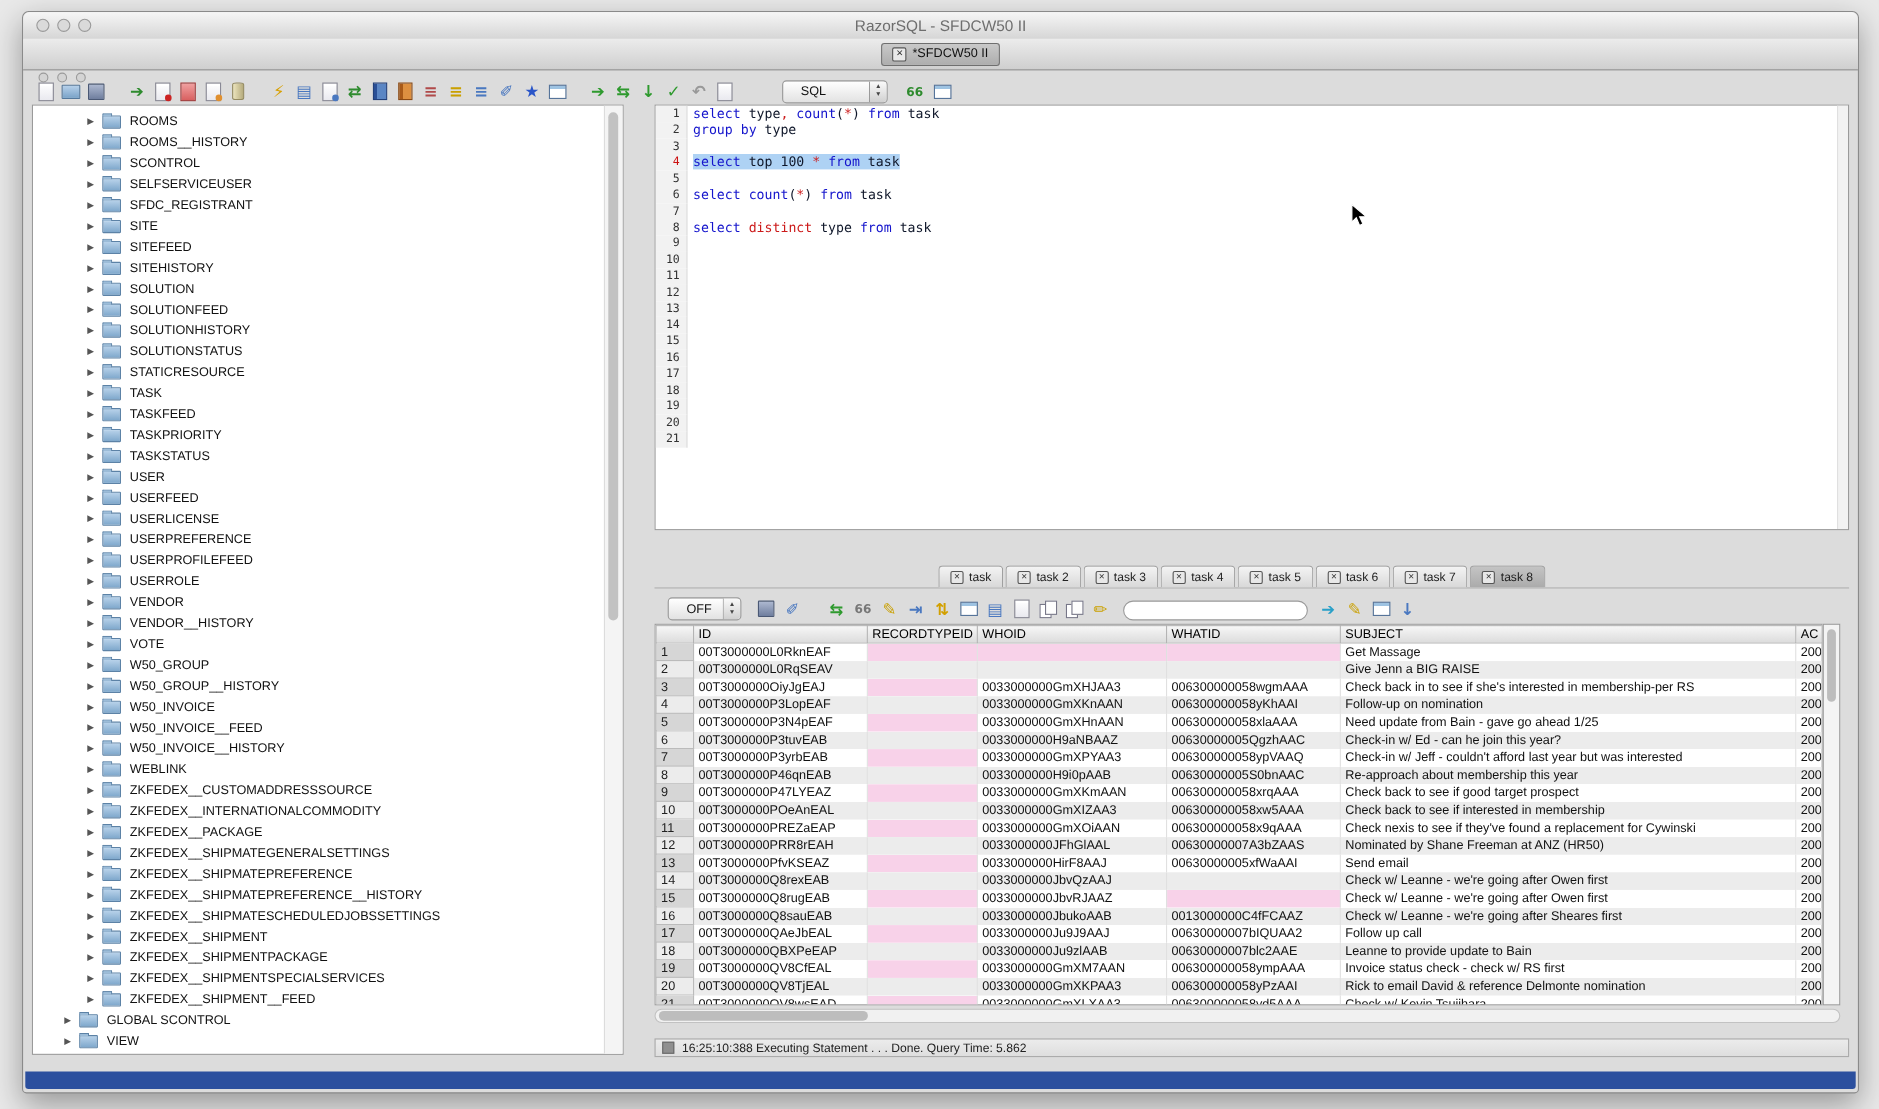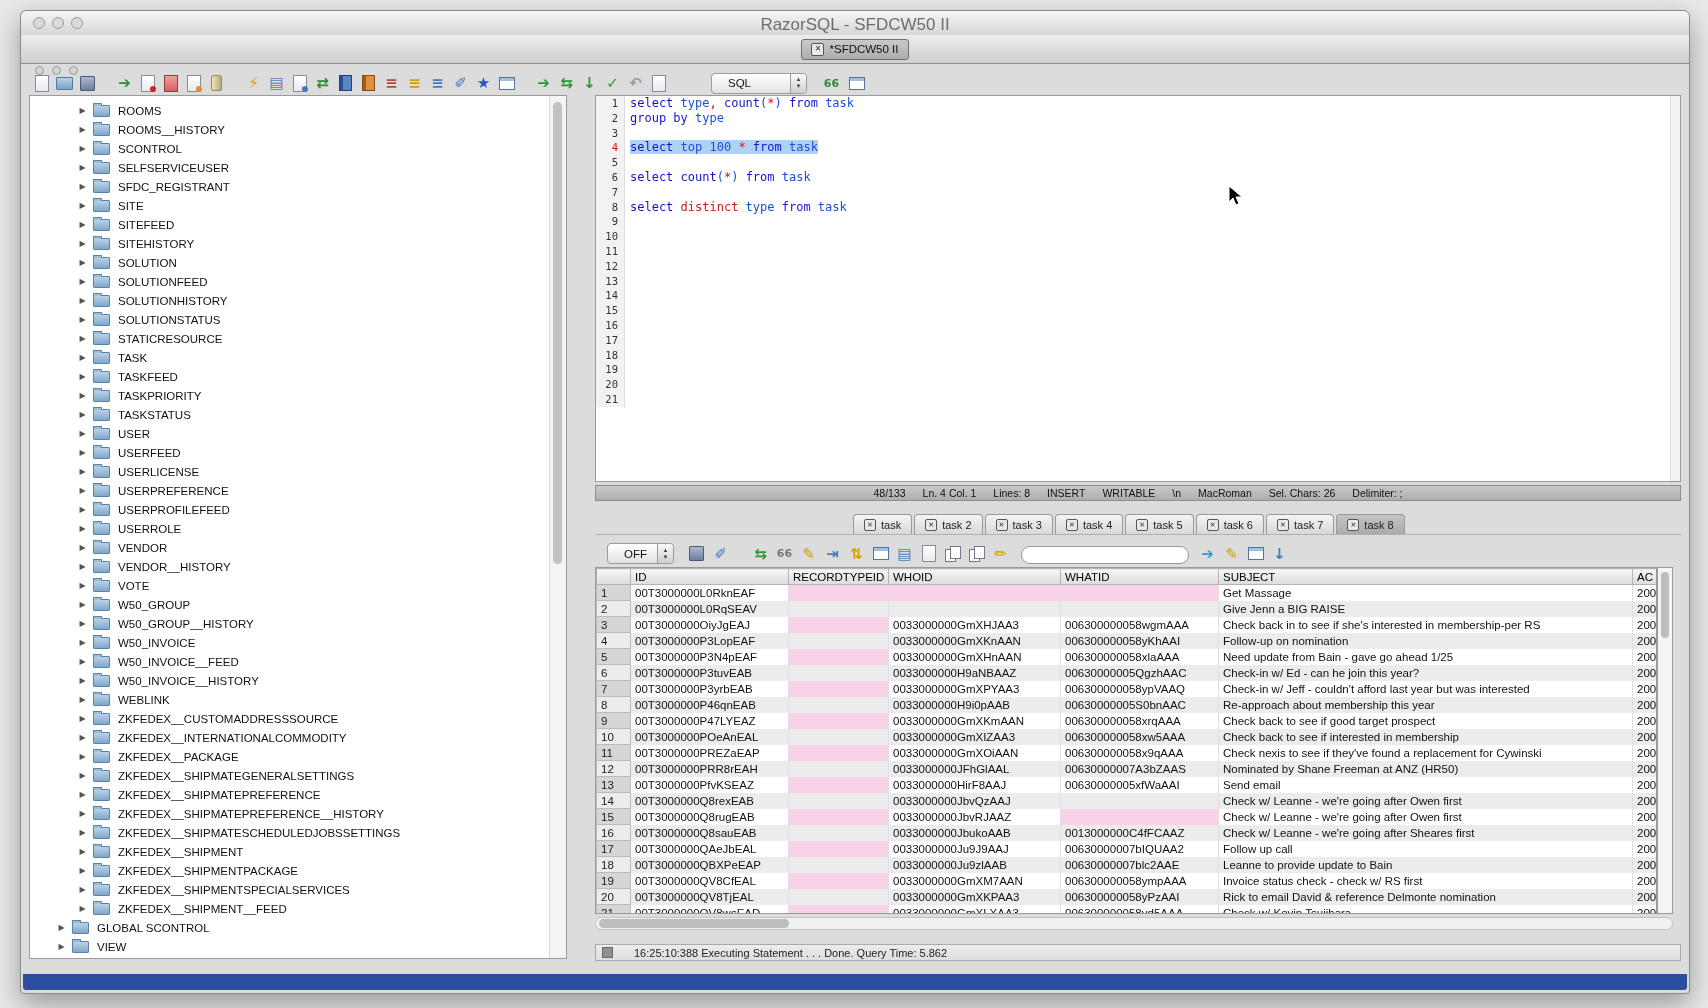--- a/index.html
+++ b/index.html
@@ -4,21 +4,21 @@
 <style>
   html,body{margin:0;padding:0;background:#e9e9e9;width:1708px;height:1008px;
     font-family:"Liberation Sans",sans-serif;-webkit-font-smoothing:antialiased;overflow:hidden}
   .window{position:absolute;left:20px;top:10px;width:1668px;height:982px;
     background:#dcdcdc;border:1px solid #8a8a8a;border-radius:6px 6px 4px 4px;
     box-shadow:0 10px 28px rgba(0,0,0,.35)}
   
   .titlebar{position:absolute;left:0;top:0;right:0;height:24px;
     background:linear-gradient(#f6f6f6,#d6d6d6);border-bottom:1px solid #a6a6a6;
     border-radius:6px 6px 0 0}
-  .title{position:absolute;left:0;right:0;top:4px;text-align:center;font-size:17px;color:#6e6e6e}
+  .title{position:absolute;left:0;right:0;top:4px;text-align:center;font-size:14px;color:#6e6e6e}
   .lights{position:absolute;left:12px;top:6px;display:flex;gap:7px}
   .light{width:12px;height:12px;border-radius:50%;background:#dadada;border:1px solid #9a9a9a;box-sizing:border-box}
   .mlight{width:9px;height:9px;border-radius:50%;background:#d4d4d4;border:1px solid #9a9a9a;box-sizing:border-box}
   
   .tabstrip{position:absolute;left:0;top:24px;right:0;height:28px;
     background:linear-gradient(#ececec,#cfcfcf);border-bottom:1px solid #8e8e8e;
     display:flex;align-items:center;justify-content:center}
   .doc-tab{display:inline-flex;align-items:center;gap:5px;height:19px;padding:0 9px;
     background:linear-gradient(#c9c9c9,#adadad);border:1px solid #6f6f6f;border-radius:3px;
     font-size:11.5px;color:#111}
@@ -66,21 +66,21 @@
   .vtrack{position:absolute;right:0;top:0;bottom:0;width:16px;background:#f4f4f4;border-left:1px solid #dcdcdc}
   .vtrack .thumb{position:absolute;left:3px;width:9px;border-radius:5px;background:#c2c2c2}
   
   .editor{position:absolute;left:574px;top:84px;width:1086px;height:387px;background:#fff;
     border:1px solid #9a9a9a;box-sizing:border-box;overflow:hidden}
   .eline{display:flex;height:14.8px;font:12px "DejaVu Sans Mono",monospace;white-space:pre}
   .eline .lnum{width:22px;text-align:right;padding-right:6px;color:#333;background:#f2f2f2;
     border-right:1px solid #ddd;font-size:10.5px;line-height:14.8px;flex:0 0 auto}
   .eline .lnum.cur{color:#cc1111}
   .eline .code{padding-left:5px;line-height:14.8px}
-  .k{color:#1414cc}.t{color:#1d4ed8}.r{color:#cc1a1a}
+  .k{color:#1414cc}.t{color:#0f172a}.r{color:#cc1a1a}
   .sel{background:var(--selection)}
   .e-vtrack{position:absolute;right:0;top:0;bottom:0;width:9px;background:#f2f2f2;border-left:1px solid #e0e0e0}
   
   .estatus{position:absolute;left:574px;top:474px;width:1086px;height:16px;box-sizing:border-box;
     background:linear-gradient(#c8c8c8,#aeaeae);border:1px solid #8e8e8e;
     display:flex;align-items:center;justify-content:center;gap:17px;font-size:10.5px;color:#111}
   
   .rtabs{position:absolute;left:574px;top:500px;width:1086px;height:24px;display:flex;align-items:flex-end;
     padding-left:258px;box-sizing:border-box;border-bottom:1px solid #b0b0b0}
   .rtab{display:inline-flex;align-items:center;gap:5px;height:19px;padding:0 10px;margin-right:2px;
@@ -104,21 +104,21 @@
   .res td.nullc{background:var(--pink)}
   .g-vtrack{position:absolute;left:1636px;top:556px;width:16px;height:347px;background:#f4f4f4;
     border:1px solid #9a9a9a;box-sizing:border-box}
   .g-vtrack .thumb{position:absolute;left:3px;top:4px;width:8px;height:66px;border-radius:5px;background:#bdbdbd}
   .hscroll{position:absolute;left:574px;top:906px;width:1078px;height:13px;background:#f1f1f1;
     border:1px solid #c2c2c2;box-sizing:border-box;border-radius:7px}
   .hscroll .thumb{position:absolute;left:3px;top:1px;height:9px;width:190px;border-radius:5px;background:#bdbdbd}
   
   .bstatus{position:absolute;left:574px;top:933px;width:1086px;height:17px;box-sizing:border-box;
     background:linear-gradient(#ececec,#dedede);border:1px solid #ababab;
-    display:flex;align-items:center;gap:21px;padding-left:6px;font-size:11px;color:#222}
+    display:flex;align-items:center;gap:7px;padding-left:6px;font-size:11px;color:#222}
   .sq{width:9px;height:9px;background:#8f8f8f;border:1px solid #6a6a6a}
   .blue-strip{position:absolute;left:2px;right:2px;bottom:3px;height:16px;background:var(--strip);border-radius:0 0 3px 3px}
   
   .cursor{position:absolute;left:1228px;top:185px;pointer-events:none}
 </style>
 </head>
 <body>
 
 <div class="window">
 
@@ -441,31 +441,20 @@
         <div class="eline"><span class="lnum">16</span><span class="code"></span></div>
         <div class="eline"><span class="lnum">17</span><span class="code"></span></div>
         <div class="eline"><span class="lnum">18</span><span class="code"></span></div>
         <div class="eline"><span class="lnum">19</span><span class="code"></span></div>
         <div class="eline"><span class="lnum">20</span><span class="code"></span></div>
         <div class="eline"><span class="lnum">21</span><span class="code"></span></div>
       </div>
     <div class="e-vtrack"></div>
   </div>
 
-  <div class="estatus" id="editor-status">
-      <span>48/133</span>
-      <span>Ln. 4 Col. 1</span>
-      <span>Lines: 8</span>
-      <span>INSERT</span>
-      <span>WRITABLE</span>
-      <span>\n</span>
-      <span>MacRoman</span>
-      <span>Sel. Chars: 26</span>
-      <span>Delimiter: ;</span>
-    </div>
 
   <div class="rtabs" id="results-tabs">
       <div class="rtab">
         <span class="xbox">✕</span>
         <span>task</span>
       </div>
       <div class="rtab">
         <span class="xbox">✕</span>
         <span>task 2</span>
       </div>

